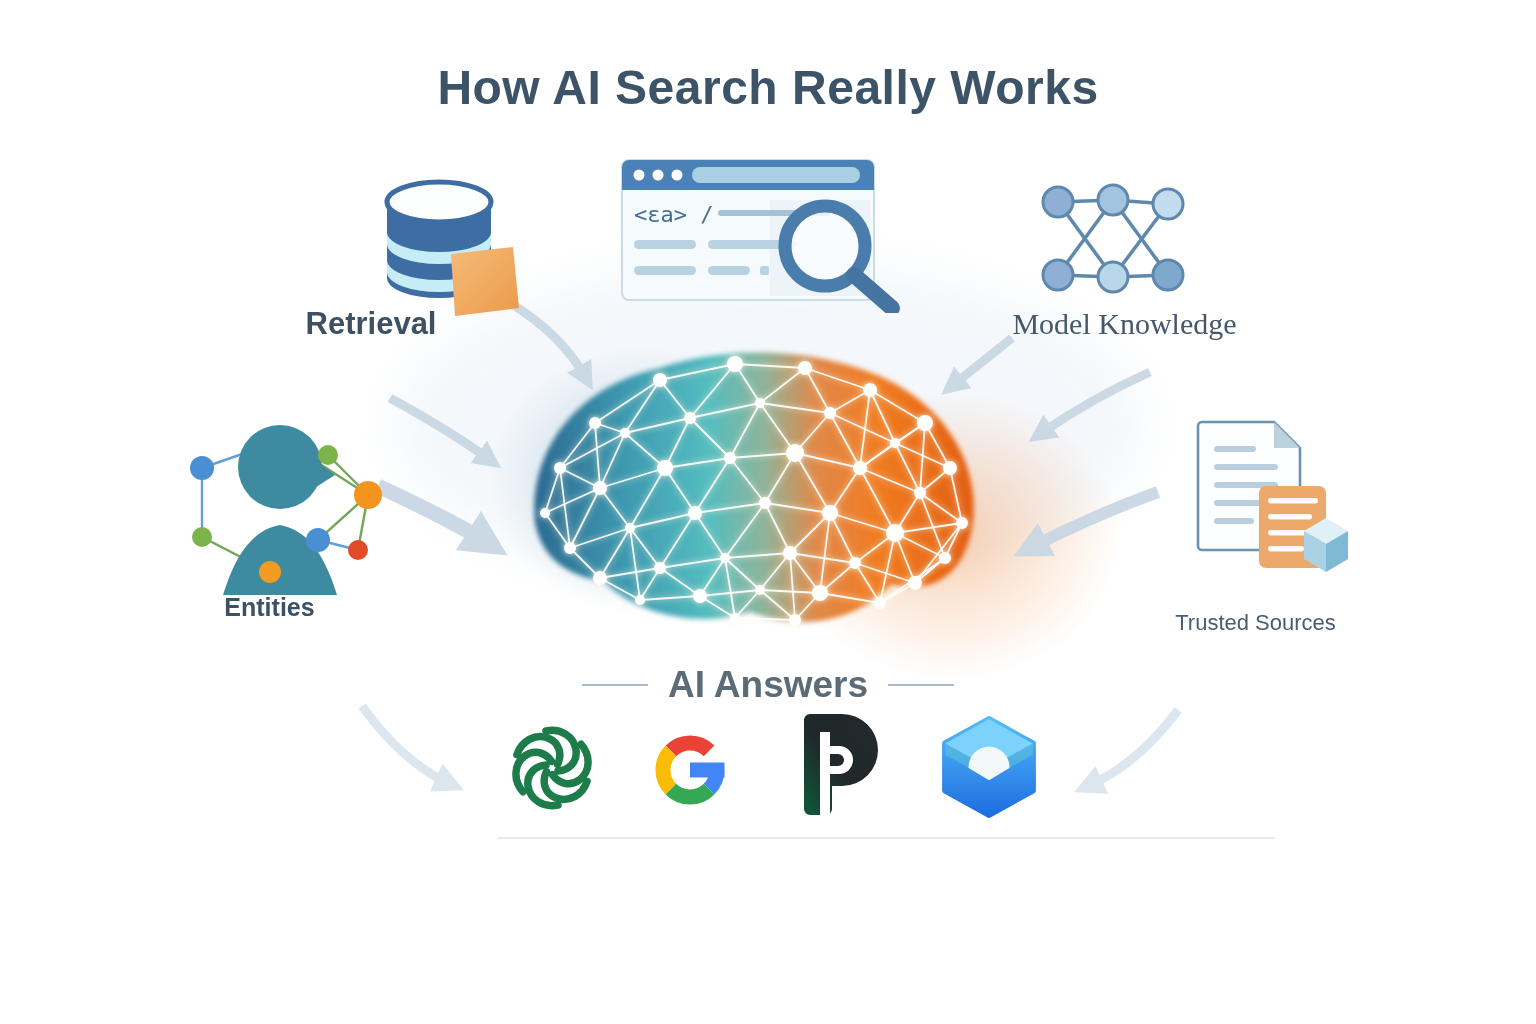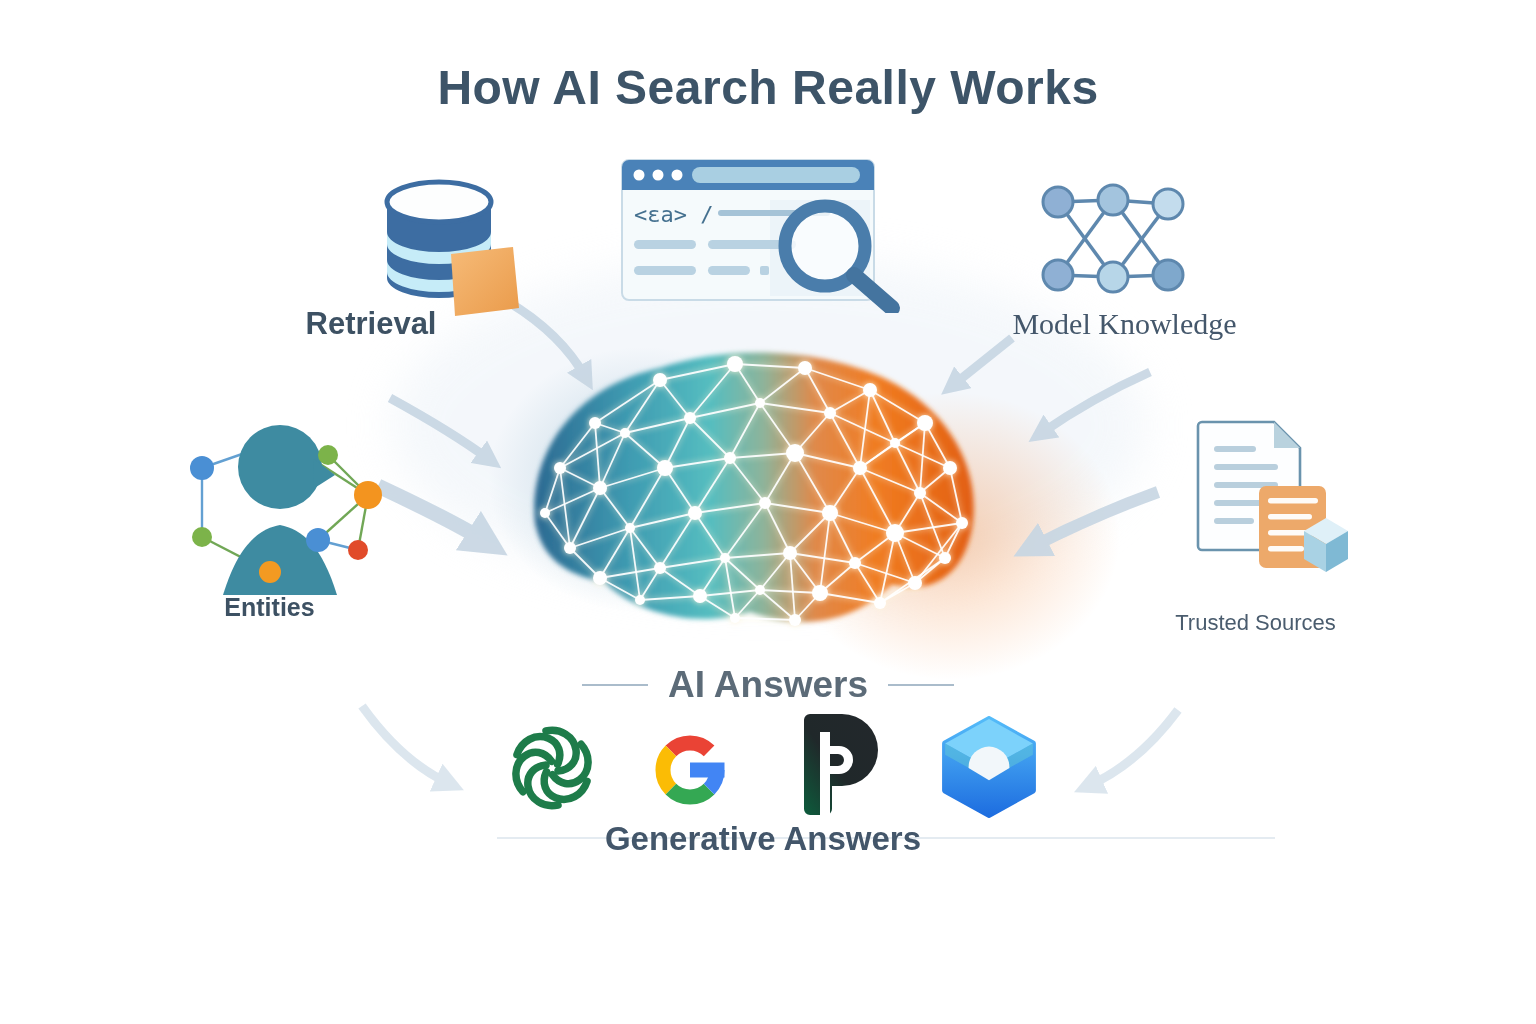--- a/index.html
+++ b/index.html
@@ -402,16 +402,15 @@
           <stop offset="1" stop-color="#1e6ee0"></stop>
     </linearGradient>
       </defs>
     <path d="M50,3 93,27 93,73 50,97 7,73 7,27 Z" fill="url(#cg)" stroke="url(#cg)" stroke-width="6" stroke-linejoin="round"></path>
     <polygon points="7,27 50,3 93,27 50,51" fill="#7cd2fb"></polygon>
     <polygon points="7,27 50,51 93,27 93,38 50,62 7,38" fill="#5ec4d8" opacity=".55"></polygon>
     <path d="M30,50 A20,20 0 1 1 70,50 L70,51 L50,63 L30,51 Z" fill="#f2f7fa"></path>
   </svg>
 
   <div class="abs gen-line"></div>
-  <div class="abs gen-label">Generative Answers</div>
 
 
 </div>
 
 </body></html>

